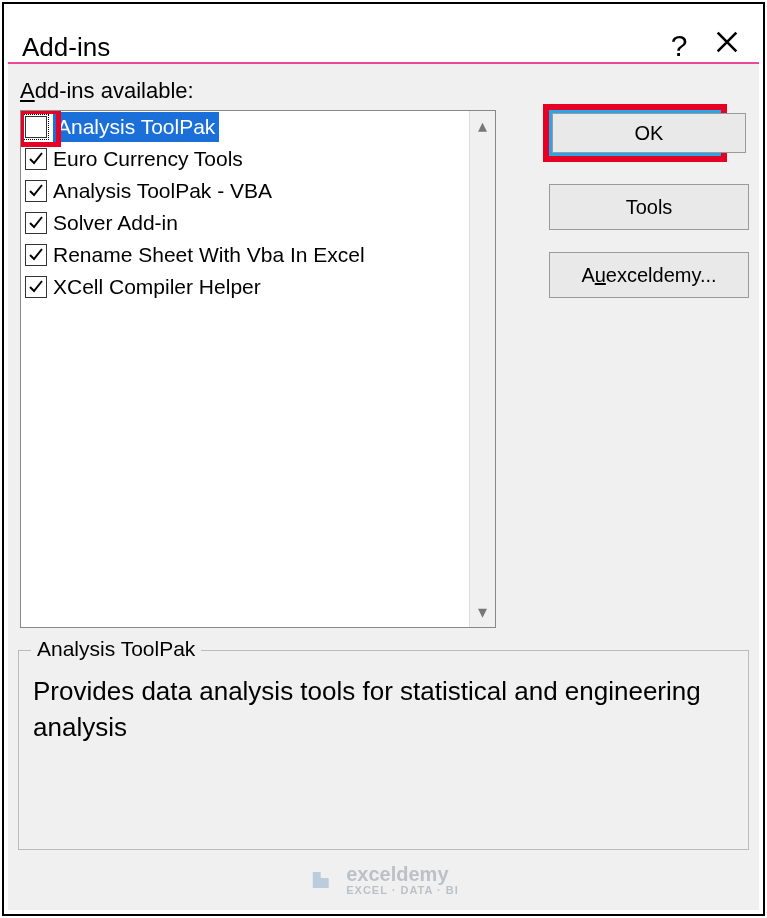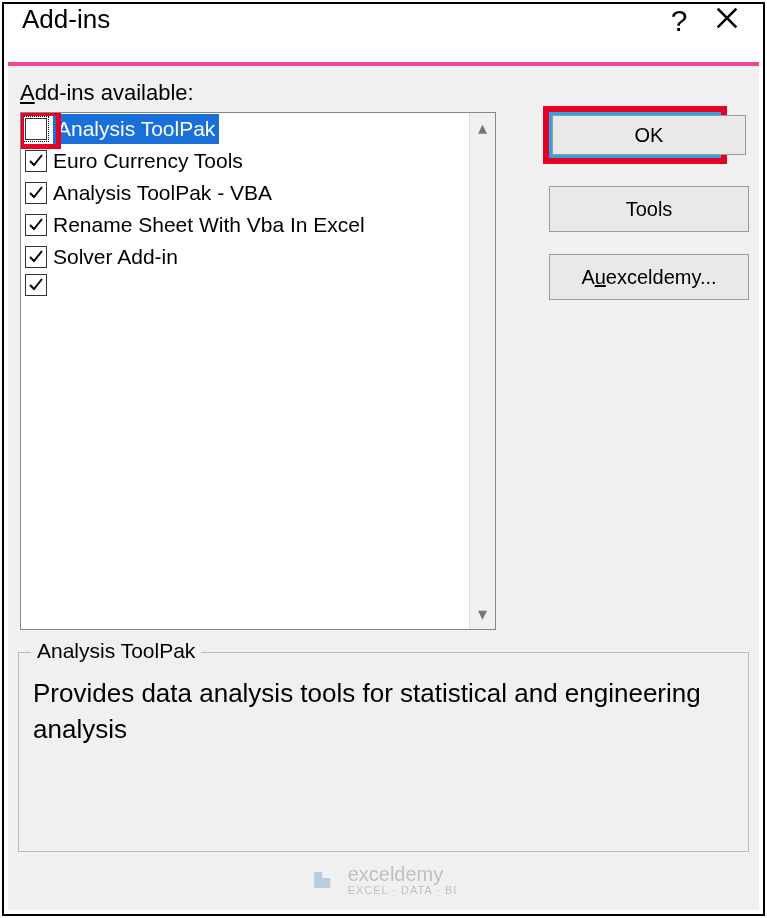--- a/index.html
+++ b/index.html
@@ -16,38 +16,38 @@
   .outer-border {
     border: 2px solid #000;
     width: 763px;
     height: 914px;
     margin: 2px;
     background: #fff;
     position: relative;
   }
   .titlebar {
     display: flex;
-    align-items: flex-start;
-    padding: 0 12px 6px 18px;
+    align-items: flex-end;
+    padding: 24px 12px 6px 18px;
     font-size: 26px;
   }
   .titlebar .title { flex: 1; }
   .titlebar .help {
     width: 48px; text-align: center;
     font-size: 30px; font-weight: 300;
     cursor: default;
   }
   .titlebar .close {
     width: 48px; text-align: center;
     cursor: default;
   }
   .titlebar .close svg { width: 28px; height: 28px; }
   .body-area {
     background: #f0f0f0;
-    border-top: 4px solid #ec4899;
+    border-top: 2px solid #ec4899;
     position: absolute;
     top: 58px; left: 4px; right: 4px; bottom: 4px;
     padding: 10px 10px 24px 10px;
   }
   .label-addins {
     font-size: 22px;
     margin: 4px 0 6px 2px;
   }
   .label-addins .ul { text-decoration: underline; }
   .main-row { display: flex; }
@@ -172,21 +172,21 @@
   .watermark {
     position: absolute;
     left: 50%; transform: translateX(-50%);
     bottom: 18px;
     display: flex;
     align-items: center;
     gap: 14px;
     opacity: 0.35;
     font-size: 20px;
     color: #5a6b7a;
-    font-weight: 400;
+    font-weight: 700;
   }
   .watermark .wm-sub {
     font-size: 11px;
     letter-spacing: 1px;
     display: block;
     margin-top: -2px;
   }
   .watermark svg { width: 24px; height: 24px; }
 </style>
 </head>
@@ -232,36 +232,37 @@
                   </svg>
                 </span>
                 <span class="item-text">Analysis ToolPak - VBA</span>
               </div>
               <div class="list-item">
                 <span class="cb">
                   <svg viewBox="0 0 16 16">
                     <path d="M2 8l4 4 8-10" stroke="#000" stroke-width="2" fill="none"></path>
                   </svg>
                 </span>
+                <span class="item-text">Solver Add-in</span>
+              </div>
+              <div class="list-item">
+                <span class="cb">
+                  <svg viewBox="0 0 16 16">
+                    <path d="M2 8l4 4 8-10" stroke="#000" stroke-width="2" fill="none"></path>
+                  </svg>
+                </span>
                 <span class="item-text">Rename Sheet With Vba In Excel</span>
               </div>
               <div class="list-item">
                 <span class="cb">
                   <svg viewBox="0 0 16 16">
                     <path d="M2 8l4 4 8-10" stroke="#000" stroke-width="2" fill="none"></path>
                   </svg>
                 </span>
-                <span class="item-text">Solver Add-in</span>
-              </div>
-              <div class="list-item">
-                <span class="cb">
-                  <svg viewBox="0 0 16 16">
-                    <path d="M2 8l4 4 8-10" stroke="#000" stroke-width="2" fill="none"></path>
-                  </svg>
-                </span>
+                <span class="item-text">XCell Compiler Helper</span>
               </div>
             </div>
           <div class="scrollbar">
             <div class="arrow">▴</div>
             <div class="arrow">▾</div>
           </div>
         </div>
       </div>
 
       <div class="button-col">

